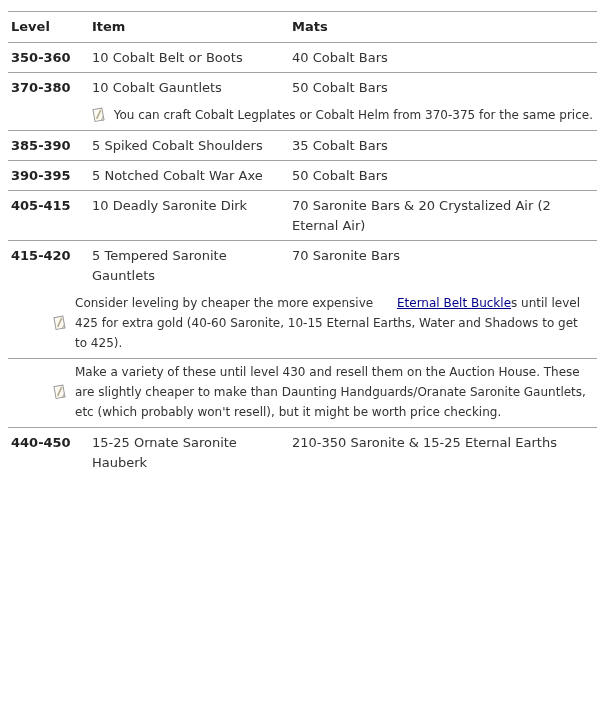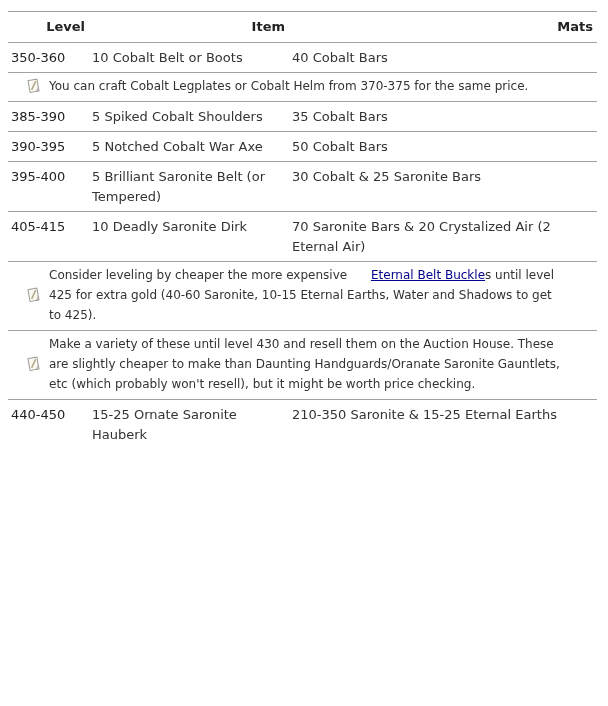--- a/index.html
+++ b/index.html
@@ -20,47 +20,48 @@
     border-collapse:collapse;
     width:589px;
     margin-top:3px;
     border-top:1px solid var(--border);
     table-layout:fixed;
   }
   col.c-level{width:81px;}
   col.c-item{width:200px;}
   col.c-mats{width:308px;}
   th{
-    text-align:right;
+    text-align:left;
     font-size:13px;
     line-height:16px;
     font-weight:bold;
     color:var(--bold-text);
     padding:7px 4px 7px 3px;
     border-bottom:1px solid var(--border);
   }
   td{
     font-size:13px;
     line-height:20px;
     vertical-align:top;
     padding:5px 4px 4px 3px;
     border-bottom:1px solid var(--border);
   }
   tr.nb td{border-bottom:none;}
   td.level{
-    font-weight:normal;
+    font-weight:bold;
     color:var(--bold-text);
     white-space:nowrap;
   }
   td.note-cell{
     padding:3px 4px 5px 18px;
   }
   .note{
     display:flex;
     align-items:center;
+    justify-content:flex-end;
   }
   .note-icon{
     flex:0 0 auto;
     margin-right:8px;
     width:15px;
     height:16px;
   }
   .note-icon svg{display:block;}
   .note-text{
     font-size:12px;
@@ -89,20 +90,25 @@
       <th>Item</th>
       <th>Mats</th>
     </tr>
   </thead>
   <tbody>
     <tr>
       <td class="level">350-360</td>
       <td>10 Cobalt Belt or Boots</td>
       <td>40 Cobalt Bars</td>
     </tr>
+    <tr class="nb">
+      <td class="level">370-380</td>
+      <td>10 Cobalt Gauntlets</td>
+      <td>50 Cobalt Bars</td>
+    </tr>
     <tr>
       <td class="note-cell" colspan="3">
         <div class="note">
           <span class="note-icon">
             <svg width="15" height="16" viewBox="0 0 15 16">
               <g transform="rotate(-10 7.5 8)">
                 <rect x="3" y="1.8" width="9" height="12" fill="#fdfbf1" stroke="#999999" stroke-width="1"></rect>
                 <path d="M12 10.2 L9.2 13.8 L12 13.8 Z" fill="#e8e2cc" stroke="#999999" stroke-width="0.7"></path>
                 <line x1="5" y1="11.5" x2="10.5" y2="3.5" stroke="#b3a98e" stroke-width="1.6"></line>
               </g>
@@ -116,28 +122,28 @@
       <td class="level">385-390</td>
       <td>5 Spiked Cobalt Shoulders</td>
       <td>35 Cobalt Bars</td>
     </tr>
     <tr>
       <td class="level">390-395</td>
       <td>5 Notched Cobalt War Axe</td>
       <td>50 Cobalt Bars</td>
     </tr>
     <tr>
-      <td class="level">395-400</td>
-      <td>5 Brilliant Saronite Belt (or Tempered)</td>
-      <td>30 Cobalt &amp; 25 Saronite Bars</td>
-    </tr>
-    <tr>
       <td class="level">405-415</td>
       <td>10 Deadly Saronite Dirk</td>
       <td>70 Saronite Bars &amp; 20 Crystalized Air (2 Eternal Air)</td>
+    </tr>
+    <tr class="nb">
+      <td class="level">415-420</td>
+      <td>5 Tempered Saronite Gauntlets</td>
+      <td>70 Saronite Bars</td>
     </tr>
     <tr>
       <td class="note-cell" colspan="3">
         <div class="note">
           <span class="note-icon">
             <svg width="15" height="16" viewBox="0 0 15 16">
               <g transform="rotate(-10 7.5 8)">
                 <rect x="3" y="1.8" width="9" height="12" fill="#fdfbf1" stroke="#999999" stroke-width="1"></rect>
                 <path d="M12 10.2 L9.2 13.8 L12 13.8 Z" fill="#e8e2cc" stroke="#999999" stroke-width="0.7"></path>
                 <line x1="5" y1="11.5" x2="10.5" y2="3.5" stroke="#b3a98e" stroke-width="1.6"></line>

